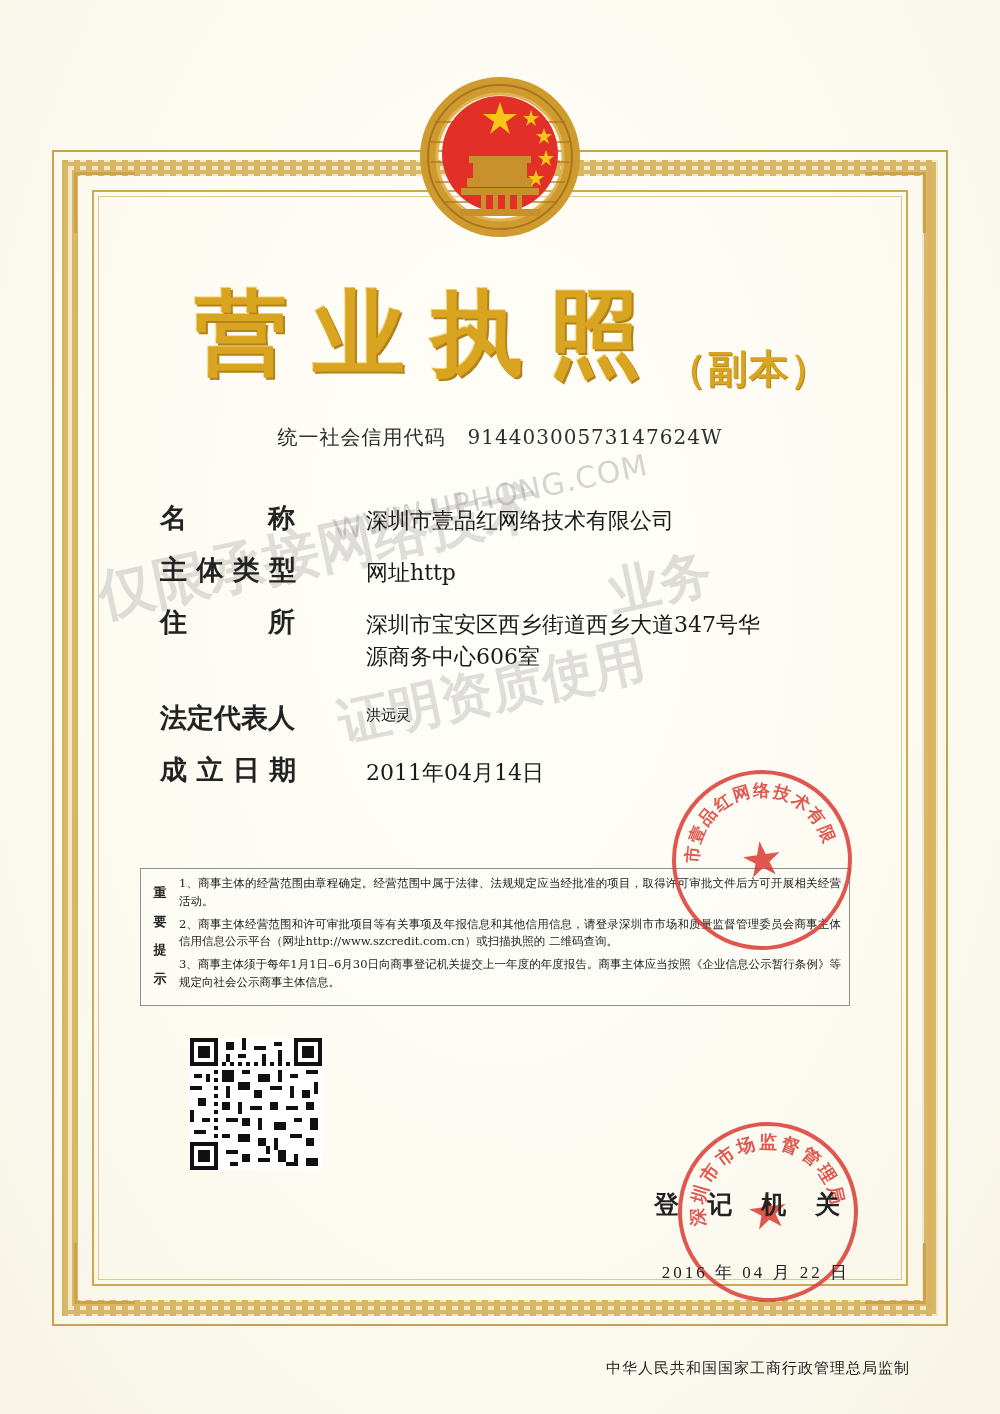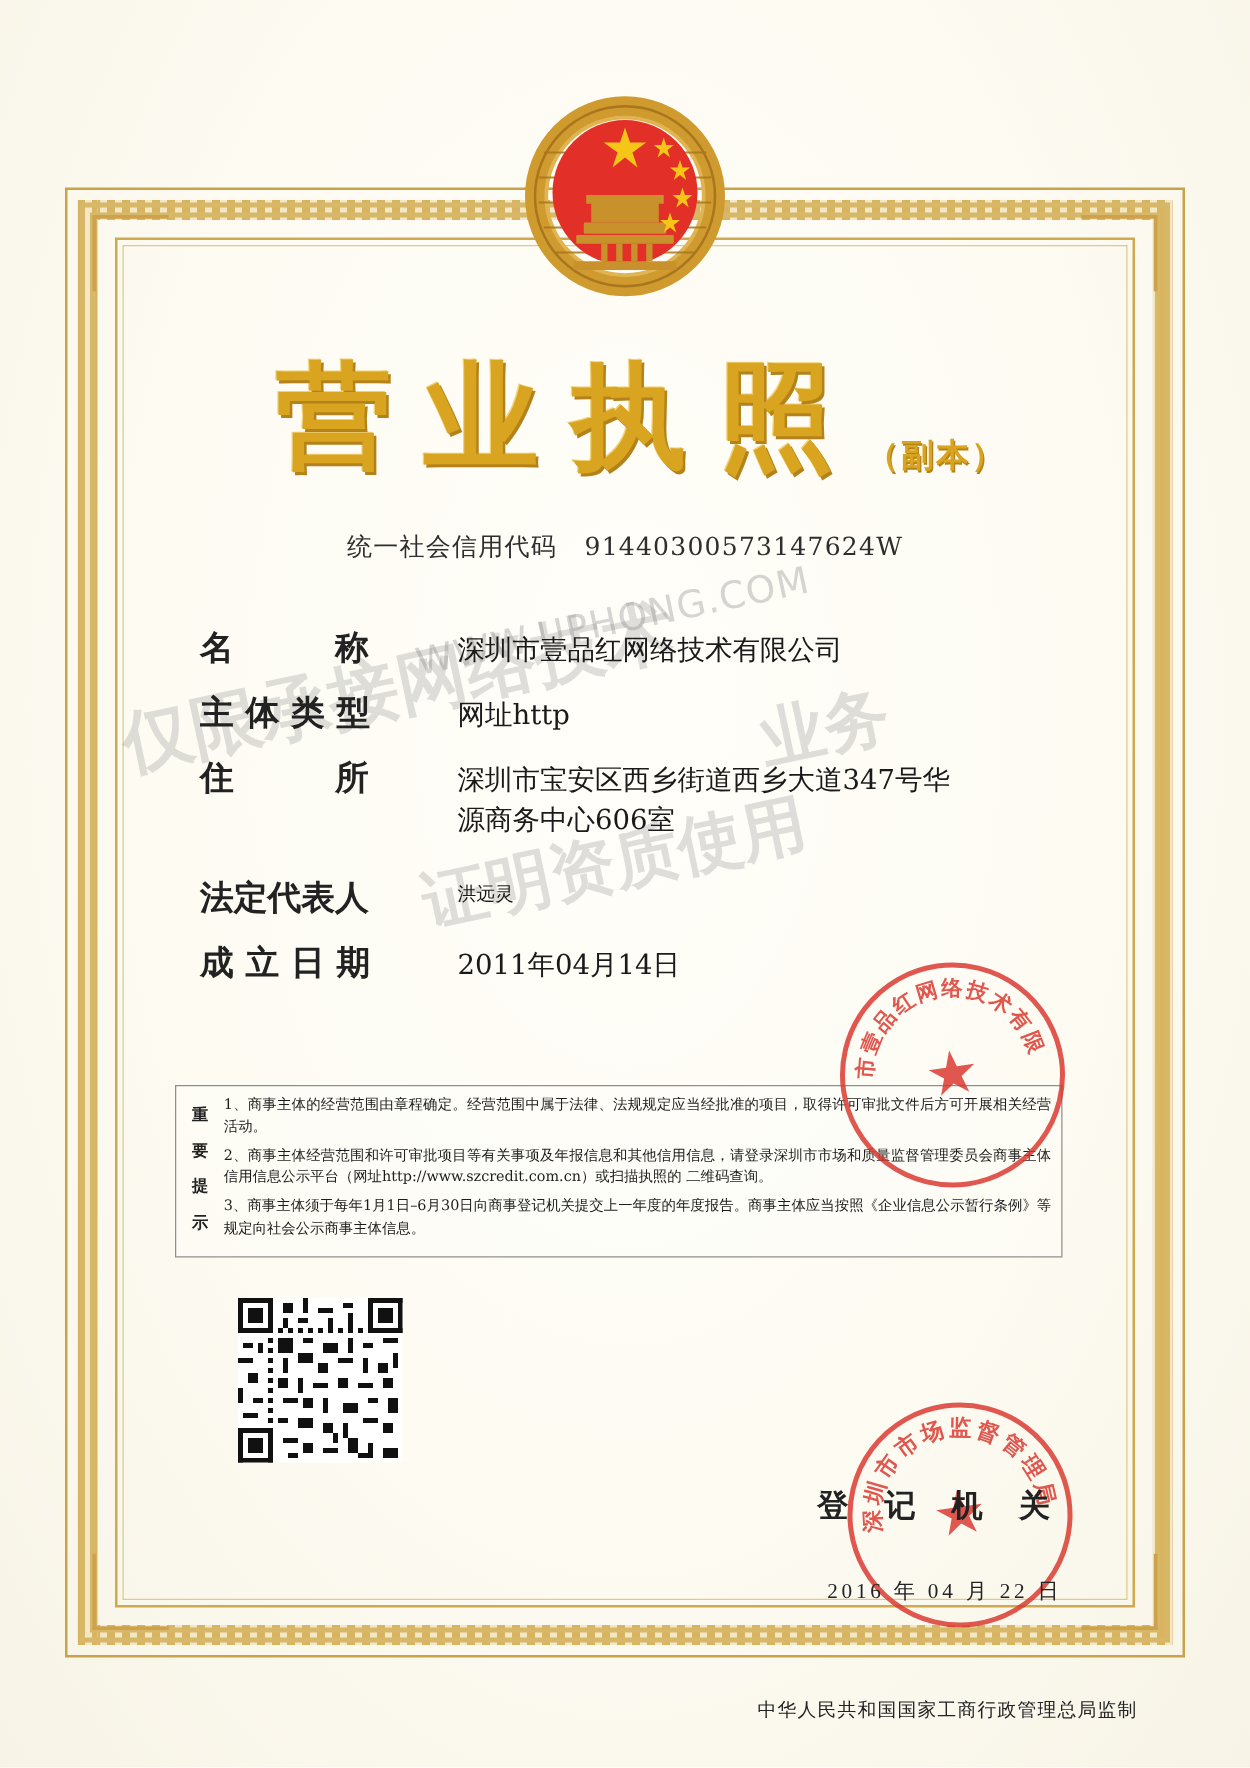--- a/index.html
+++ b/index.html
@@ -60,22 +60,22 @@
   }
   .title{
     font-family:Liberation Mono, monospace;
     font-size:92px;font-weight:bold;letter-spacing:26px;
     color:#d9a41f;
     text-shadow:2px 2px 0 #b4821a, -1px -1px 0 #f0d27a;
     padding-left:26px;
   }
   .title-sub{
     font-family:"DejaVu Serif", serif;
-    font-size:26px;color:#d9a41f;font-weight:bold;
-    margin-bottom:14px;letter-spacing:2px;
+    font-size:39px;color:#d9a41f;font-weight:bold;
+    letter-spacing:2px;
     text-shadow:1px 1px 0 #b4821a;
   }
 
   .credit-code{
     position:absolute;top:424px;left:0;right:0;text-align:center;
     font-family:"DejaVu Serif", serif;
     font-size:20px;color:#2e2e2e;letter-spacing:1px;
   }
 
   

